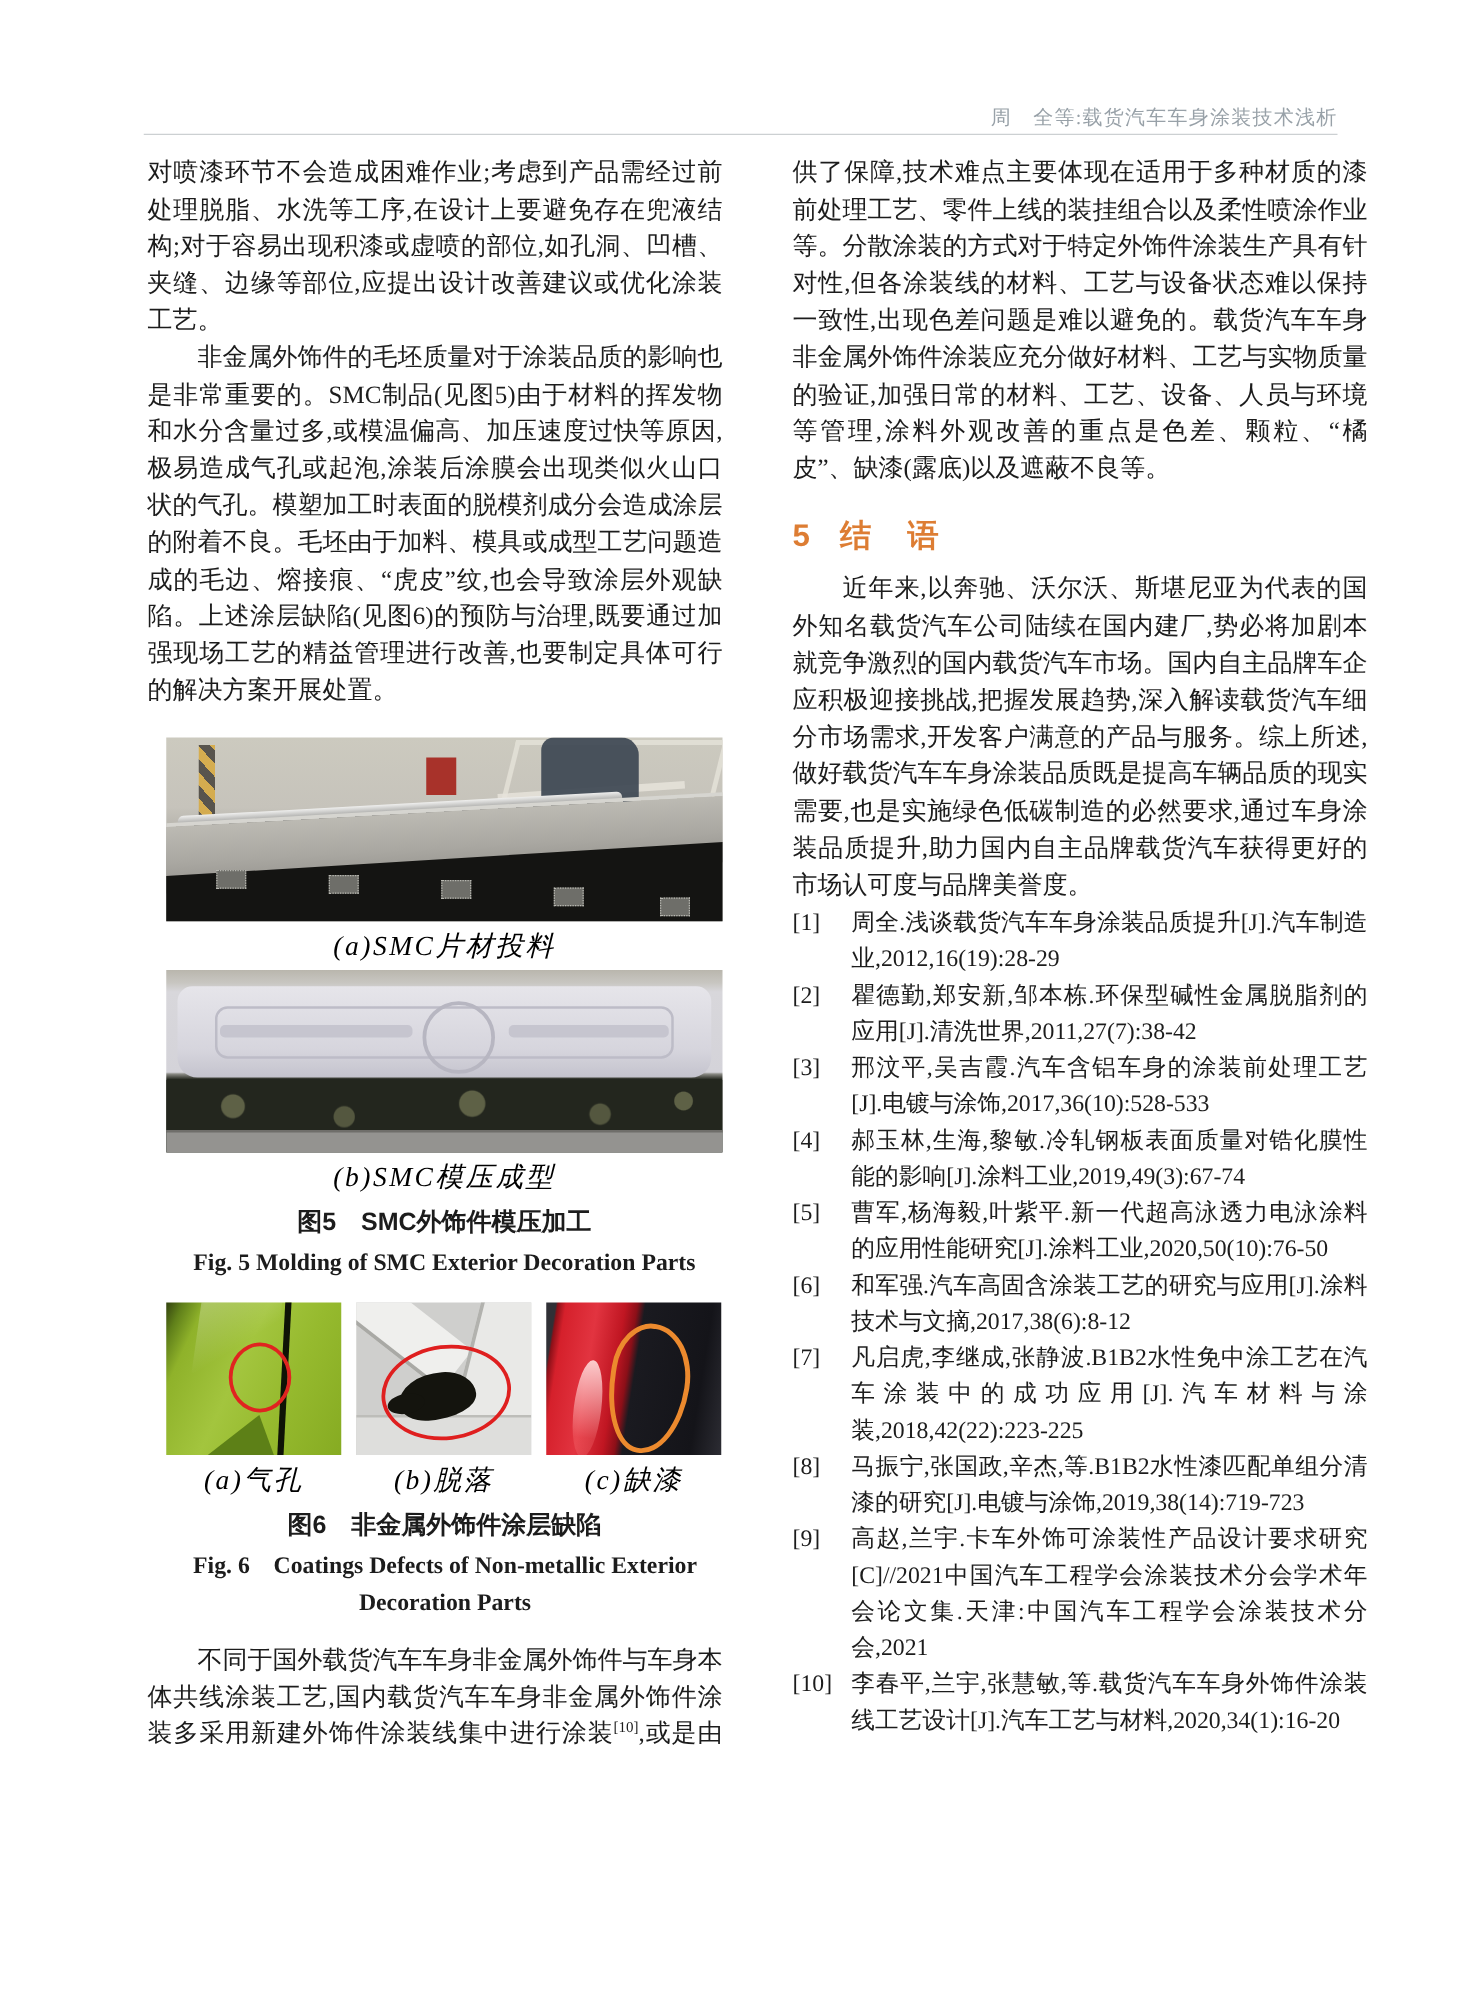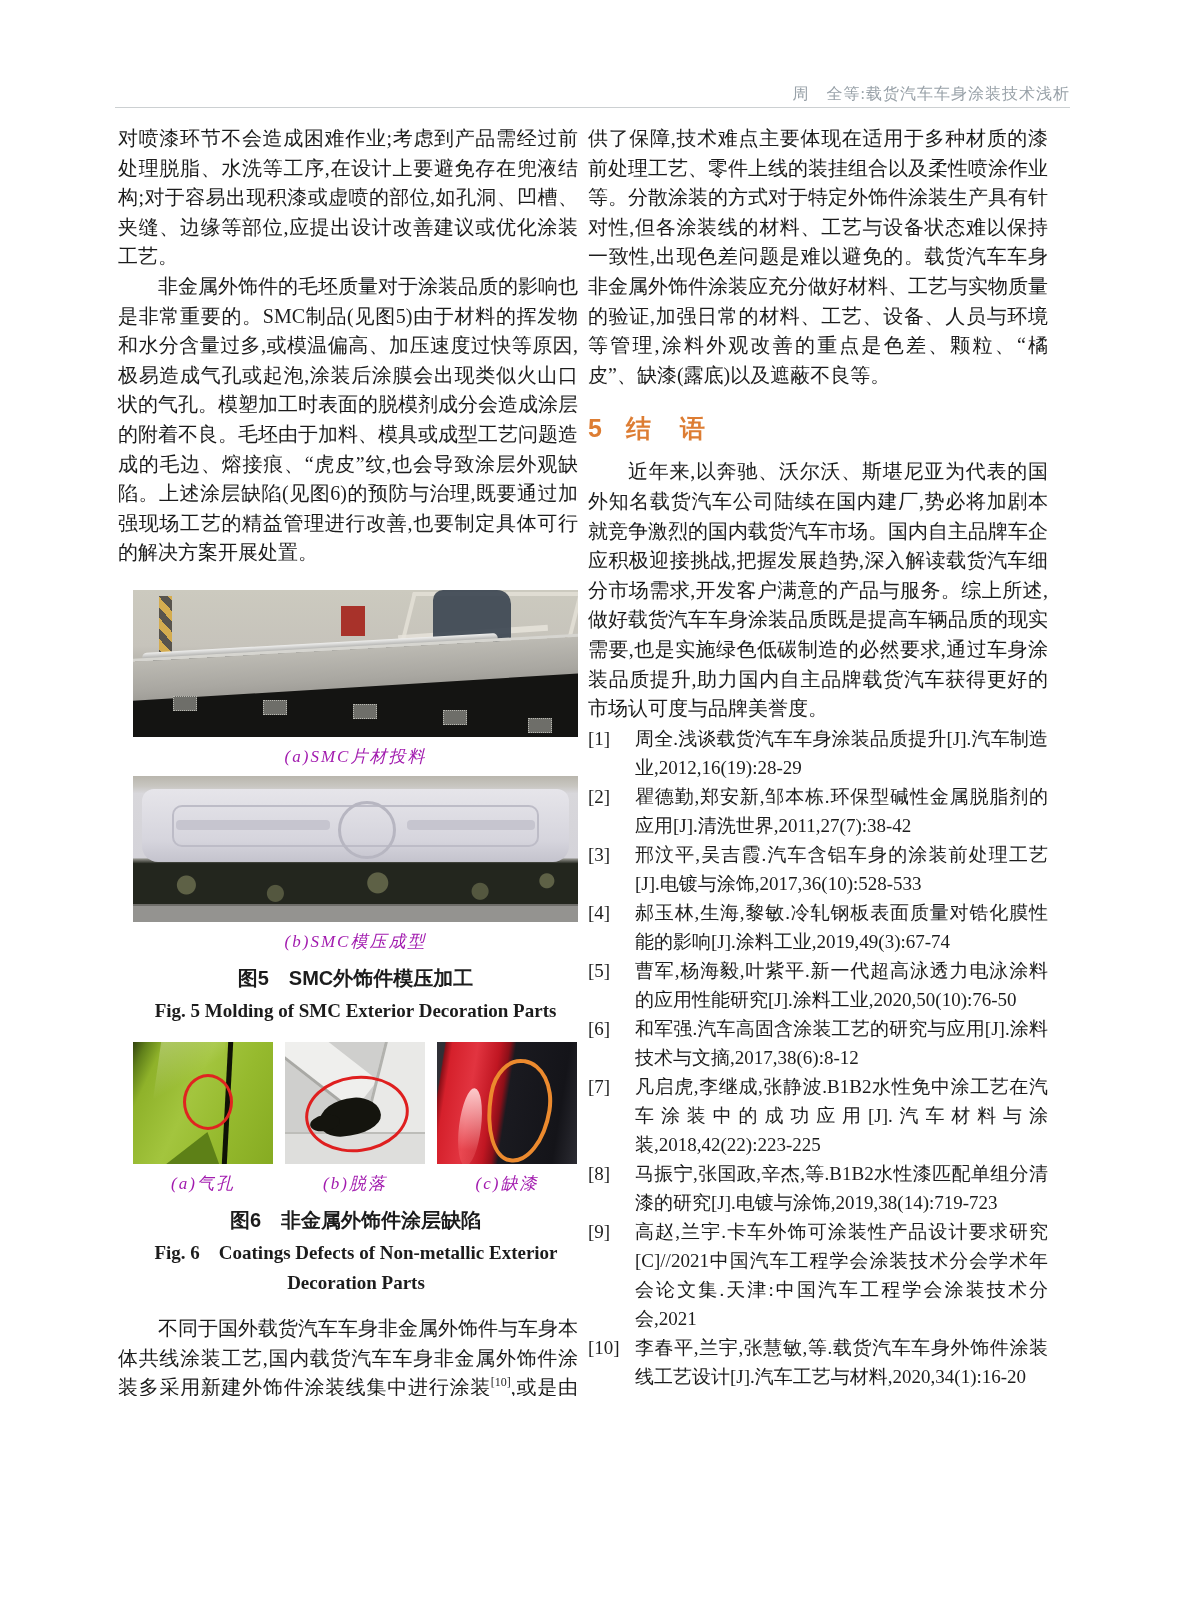--- a/index.html
+++ b/index.html
@@ -15,33 +15,33 @@
     position:absolute; top:84px; right:117px;
     font-size:16px; color:#98a1a8; letter-spacing:1px;
   }
   .head-rule {
     position:absolute; top:107px; left:115px; width:955px; height:1px;
     background:#ccd0d2;
   }
   
   .col { position:absolute; top:124px; width:460px; }
   .col-left  { left:118px; }
-  .col-right { left:588px; }
+  .col-right { left:634px; }
   p.body-text {
     font-size:20px; line-height:29.6px; text-align:justify;
     text-justify:inter-ideograph;
   }
   p.indent { text-indent:2em; }
   sup.ref-sup { font-size:12px; vertical-align:super; line-height:0; }
 
   
   .figure-wrap { margin-left:15px; width:445px; }
   .photo { position:relative; overflow:hidden; }
   .cap-orange {
-    text-align:center; font-size:17px; color:#a21caf;
+    text-align:center; font-size:22px; color:#000000;
     font-style:italic; letter-spacing:2px; margin-top:7px; line-height:26px;
   }
   .fig-title-zh {
     text-align:center; font-size:20px; font-weight:bold; margin-top:9px;
     font-family:"Liberation Sans","DejaVu Sans",sans-serif; line-height:28px;
   }
   .fig-title-en {
     text-align:center; font-size:19px; font-weight:bold; margin-top:4px;
     line-height:30px;
   }

